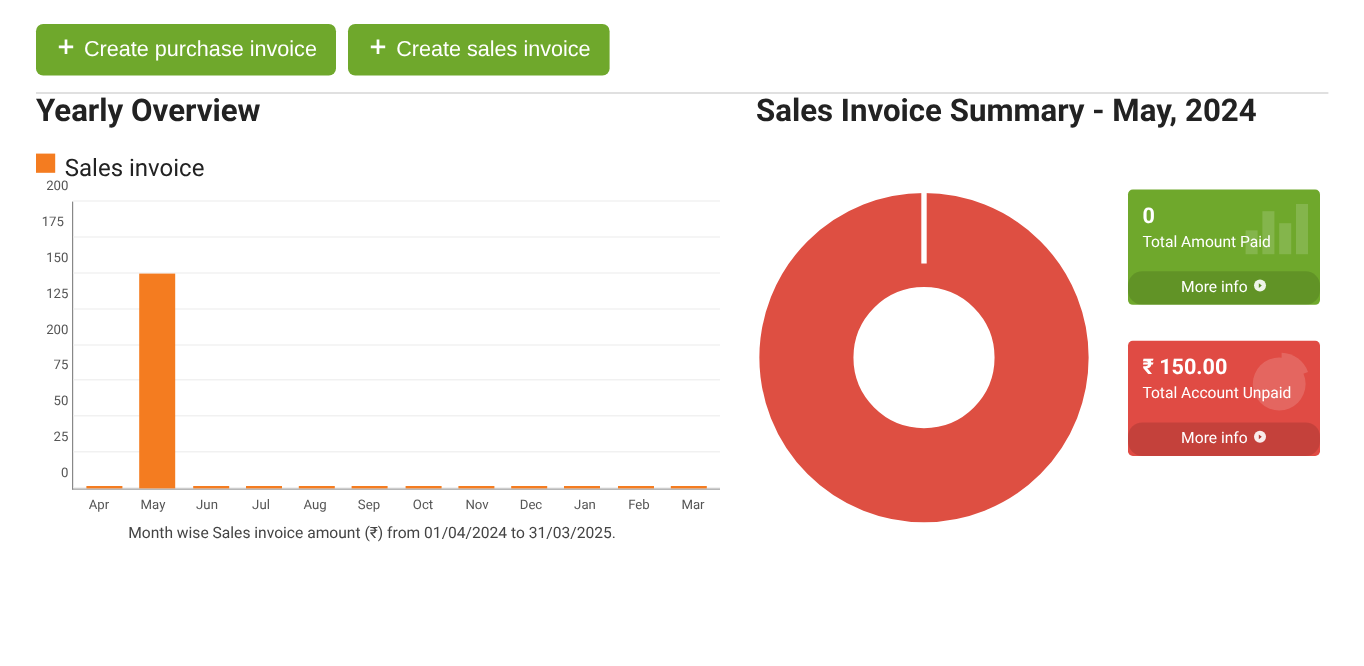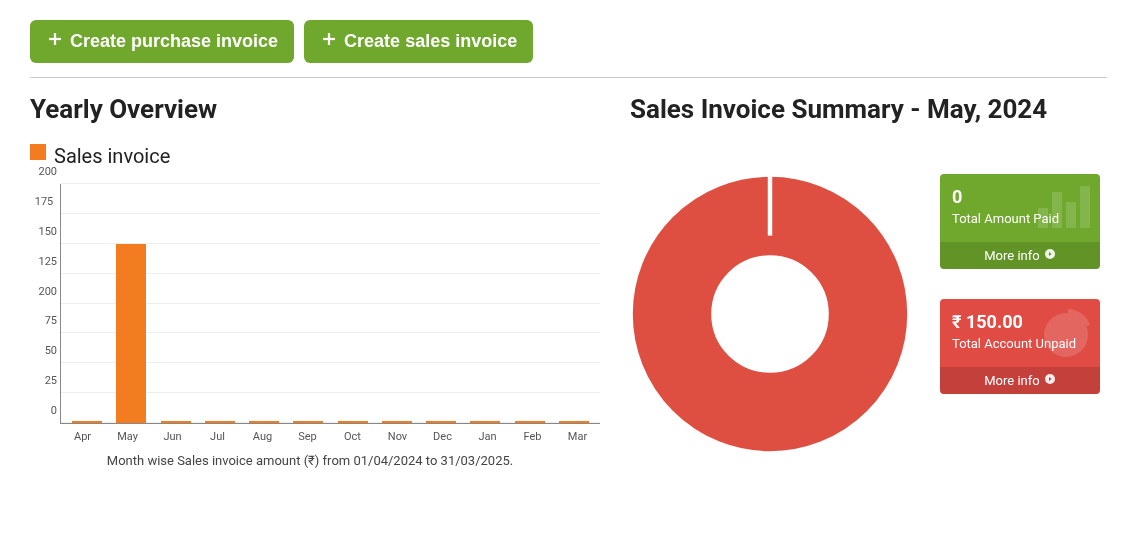--- a/index.html
+++ b/index.html
@@ -27,31 +27,30 @@
     display: flex;
     gap: 10px;
   }
   .btn {
     background: #6fa82c;
     color: #fff;
     border: none;
     border-radius: 6px;
     padding: 10px 16px;
     font-size: 18px;
-    font-weight: 700;
+    font-weight: 400;
     cursor: pointer;
     display: flex;
     align-items: center;
     gap: 6px;
   }
   .btn svg { width: 18px; height: 18px; }
   .content {
     display: flex;
     gap: 40px;
-    margin-top: 16px;
   }
   .left {
     width: 560px;
     flex-shrink: 0;
   }
   .right {
     flex: 1;
     display: flex;
     flex-direction: column;
   }
@@ -190,20 +189,21 @@
   .card-footer {
     background: rgba(0,0,0,0.12);
     padding: 6px 0;
     text-align: center;
     font-size: 13px;
     cursor: pointer;
     display: flex;
     justify-content: center;
     align-items: center;
     gap: 4px;
+    border-radius: 12px;
   }
   .card-footer svg { width: 12px; height: 12px; }
 </style>
 </head>
 <body>
 
 <div class="header">
   <div class="header-actions">
     <button class="btn">
       <span>

